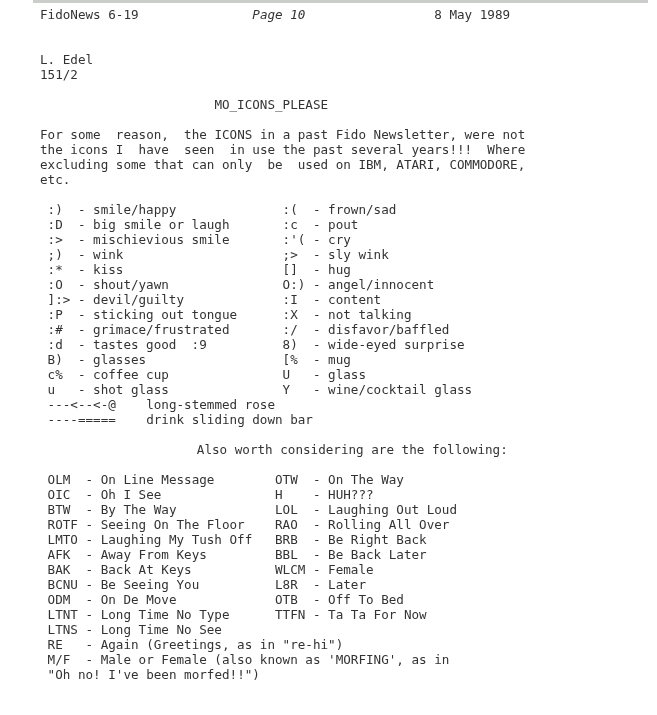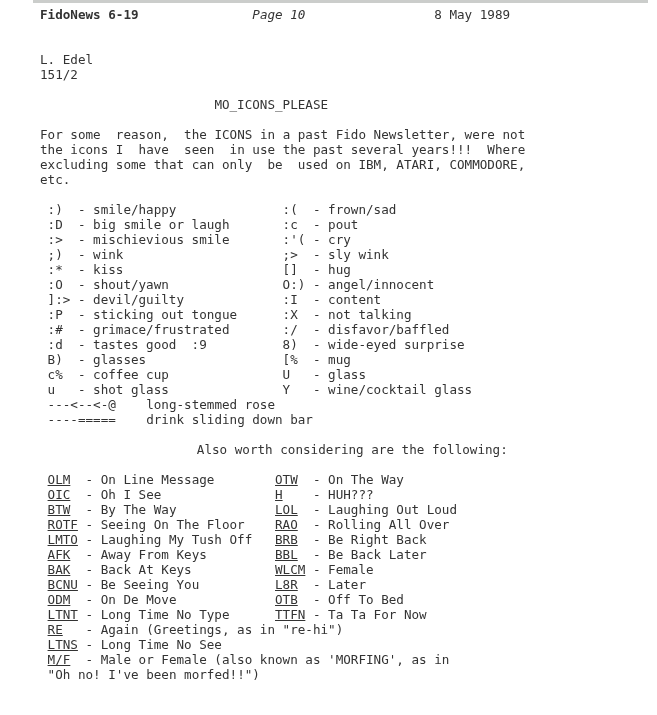--- a/index.html
+++ b/index.html
@@ -8,22 +8,22 @@
     background:#ffffff;
     font-family:"DejaVu Sans Mono","Liberation Mono",monospace;
     font-size:12.6px;
     color:#333333;
     overflow:hidden;
   }
   .doc { position:relative; width:657px; height:715px; padding:7px 0 0 40px; overflow:hidden; }
   .remnant { position:absolute; top:0; left:33px; width:615px; height:3px; background:#cbcdcb; }
   .line { height:15px; line-height:15px; white-space:pre; font-size:12.6px; }
   .cell { display:inline-block; white-space:pre; vertical-align:top; }
-  .w28 { width:28ch;font-weight:bold; } .w24 { width:24ch;font-style:italic; }
-  .w3 { width:3ch; } .w4 { width:4ch;text-decoration:underline; }
+  .w28 { width:28ch; } .w24 { width:24ch;font-style:italic; }
+  .w3 { width:3ch; } .w4 { width:4ch; }
   .w25 { width:25ch; } .w23 { width:23ch; } .w13 { width:13ch; }
   .sep3 { width:3ch; text-align:center; }
   .pad1 { width:1ch; }
   .ind1 { padding-left:1ch;text-align:center; }
   .title-line { padding-left:23ch; }
   .blank { height:15px; } .blank2 { height:30px; }
 </style>
 </head>
 <body>
 
@@ -80,18 +80,18 @@
       <div class="line"><span class="cell pad1"></span><span class="cell w4">OLM</span><span class="cell sep3">-</span><span class="cell w23">On Line Message</span><span class="cell w4">OTW</span><span class="cell sep3">-</span><span class="cell ">On The Way</span></div>
       <div class="line"><span class="cell pad1"></span><span class="cell w4">OIC</span><span class="cell sep3">-</span><span class="cell w23">Oh I See</span><span class="cell w4">H</span><span class="cell sep3">-</span><span class="cell ">HUH???</span></div>
       <div class="line"><span class="cell pad1"></span><span class="cell w4">BTW</span><span class="cell sep3">-</span><span class="cell w23">By The Way</span><span class="cell w4">LOL</span><span class="cell sep3">-</span><span class="cell ">Laughing Out Loud</span></div>
       <div class="line"><span class="cell pad1"></span><span class="cell w4">ROTF</span><span class="cell sep3">-</span><span class="cell w23">Seeing On The Floor</span><span class="cell w4">RAO</span><span class="cell sep3">-</span><span class="cell ">Rolling All Over</span></div>
       <div class="line"><span class="cell pad1"></span><span class="cell w4">LMTO</span><span class="cell sep3">-</span><span class="cell w23">Laughing My Tush Off</span><span class="cell w4">BRB</span><span class="cell sep3">-</span><span class="cell ">Be Right Back</span></div>
       <div class="line"><span class="cell pad1"></span><span class="cell w4">AFK</span><span class="cell sep3">-</span><span class="cell w23">Away From Keys</span><span class="cell w4">BBL</span><span class="cell sep3">-</span><span class="cell ">Be Back Later</span></div>
       <div class="line"><span class="cell pad1"></span><span class="cell w4">BAK</span><span class="cell sep3">-</span><span class="cell w23">Back At Keys</span><span class="cell w4">WLCM</span><span class="cell sep3">-</span><span class="cell ">Female</span></div>
       <div class="line"><span class="cell pad1"></span><span class="cell w4">BCNU</span><span class="cell sep3">-</span><span class="cell w23">Be Seeing You</span><span class="cell w4">L8R</span><span class="cell sep3">-</span><span class="cell ">Later</span></div>
       <div class="line"><span class="cell pad1"></span><span class="cell w4">ODM</span><span class="cell sep3">-</span><span class="cell w23">On De Move</span><span class="cell w4">OTB</span><span class="cell sep3">-</span><span class="cell ">Off To Bed</span></div>
       <div class="line"><span class="cell pad1"></span><span class="cell w4">LTNT</span><span class="cell sep3">-</span><span class="cell w23">Long Time No Type</span><span class="cell w4">TTFN</span><span class="cell sep3">-</span><span class="cell ">Ta Ta For Now</span></div>
+      <div class="line"><span class="cell pad1"></span><span class="cell w4">LTNS</span><span class="cell sep3">-</span><span class="cell w23">Long Time No See</span></div>
       <div class="line"><span class="cell pad1"></span><span class="cell w4">RE</span><span class="cell sep3">-</span><span class="cell w23">Again (Greetings, as in "re-hi")</span></div>
-      <div class="line"><span class="cell pad1"></span><span class="cell w4">LTNS</span><span class="cell sep3">-</span><span class="cell w23">Long Time No See</span></div>
       <div class="line"><span class="cell pad1"></span><span class="cell w4">M/F</span><span class="cell sep3">-</span><span class="cell w23">Male or Female (also known as 'MORFING', as in</span></div>
       <div class="line"><span class="cell pad1"></span><span class="cell ">"Oh no! I've been morfed!!")</span></div>
     </div>
 </main>
 
 </body></html>

